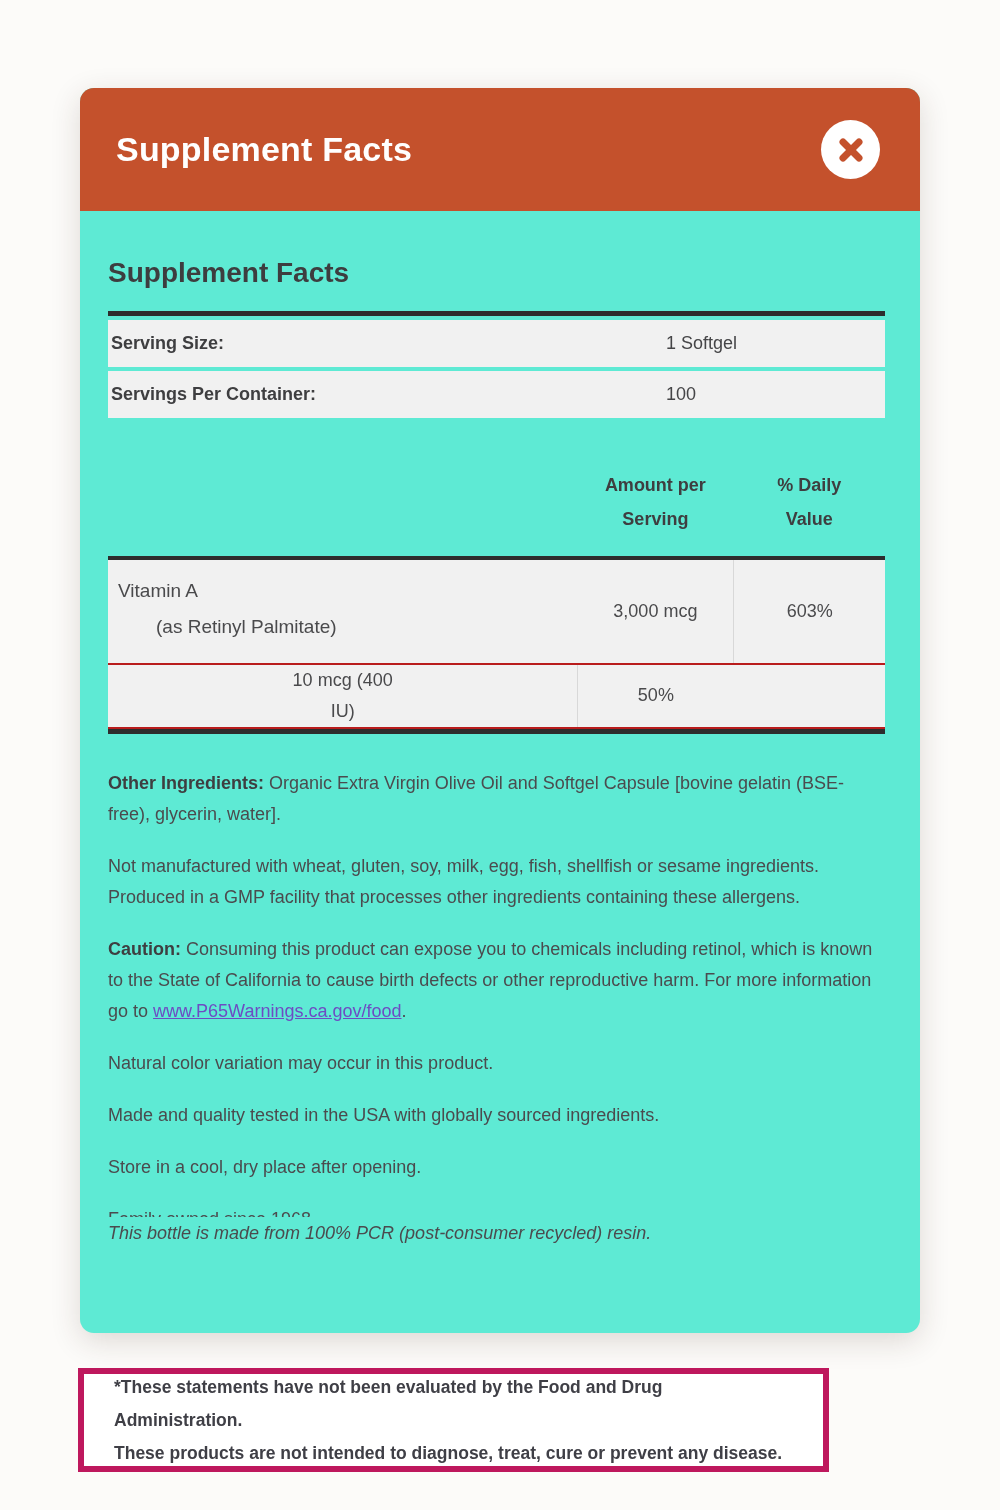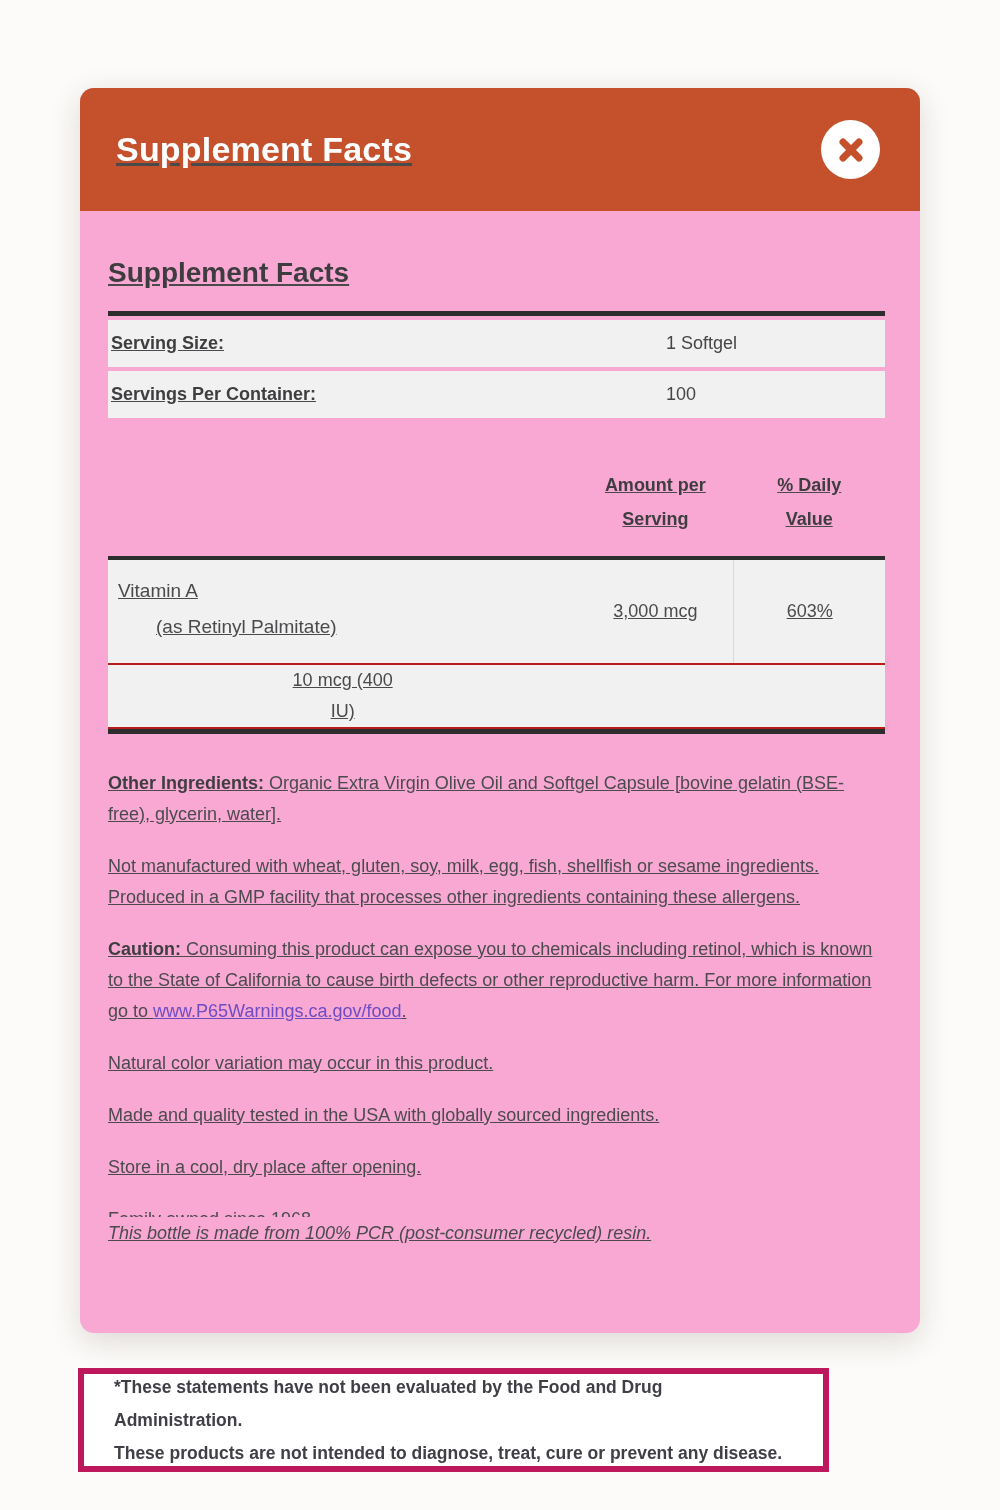--- a/index.html
+++ b/index.html
@@ -8,25 +8,24 @@
     position: relative;
     background: #fcfbf9;
     font-family: "Liberation Sans", "DejaVu Sans", sans-serif;
     color: #4a4a4c;
   }
   
   .modal {
     position: absolute;
     left: 80px; top: 88px;
     width: 840px; height: 1245px;
-    background: #f9a8d4;
+    background: #5eead4;
     border-radius: 14px;
     box-shadow: 0 8px 30px rgba(60,40,25,0.16);
     overflow: hidden;
-    text-decoration: underline;
   }
   .modal-header {
     height: 123px;
     background: #c4512c;
     display: flex;
     align-items: center;
     justify-content: space-between;
     padding: 0 40px 0 36px;
   }
   .modal-title {
@@ -201,20 +200,23 @@
       </div>
       <div class="nutrient-daily-cell">
         <span>603%</span>
       </div>
     </div>
 
     <div class="col-grid nutrient-row">
       <div class="nutrient-amount-cell">
         <span>10 mcg (400 IU)</span>
       </div>
+      <div class="nutrient-daily-cell">
+        <span>50%</span>
+      </div>
     </div>
 
     <div class="rule rule-5"></div>
 
     <div class="info-paragraphs">
 
       <p><span class="b-label">Other Ingredients:</span><span> Organic Extra Virgin Olive Oil and Softgel Capsule [bovine gelatin (BSE-free), glycerin, water].</span></p>
 
       <p>Not manufactured with wheat, gluten, soy, milk, egg, fish, shellfish or sesame ingredients. Produced in a GMP facility that processes other ingredients containing these allergens.</p>
 

